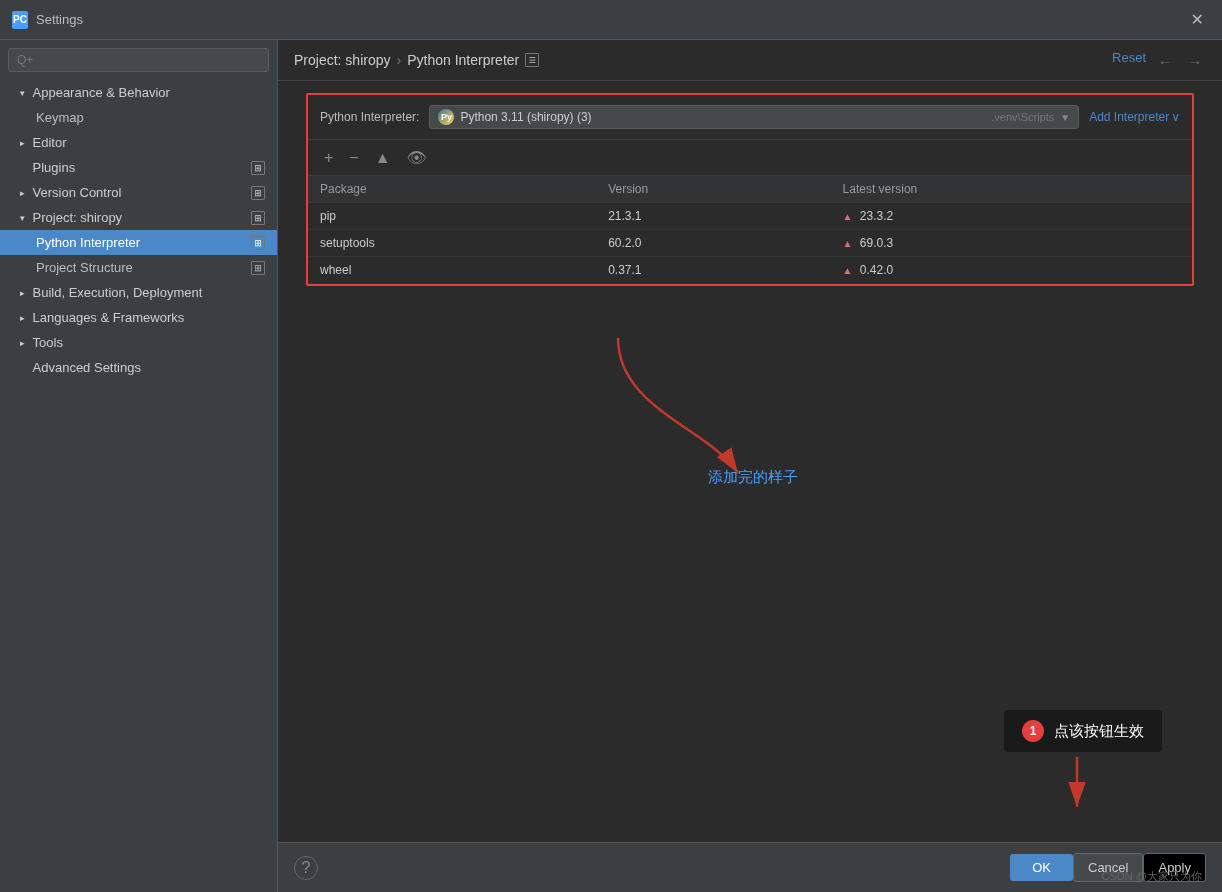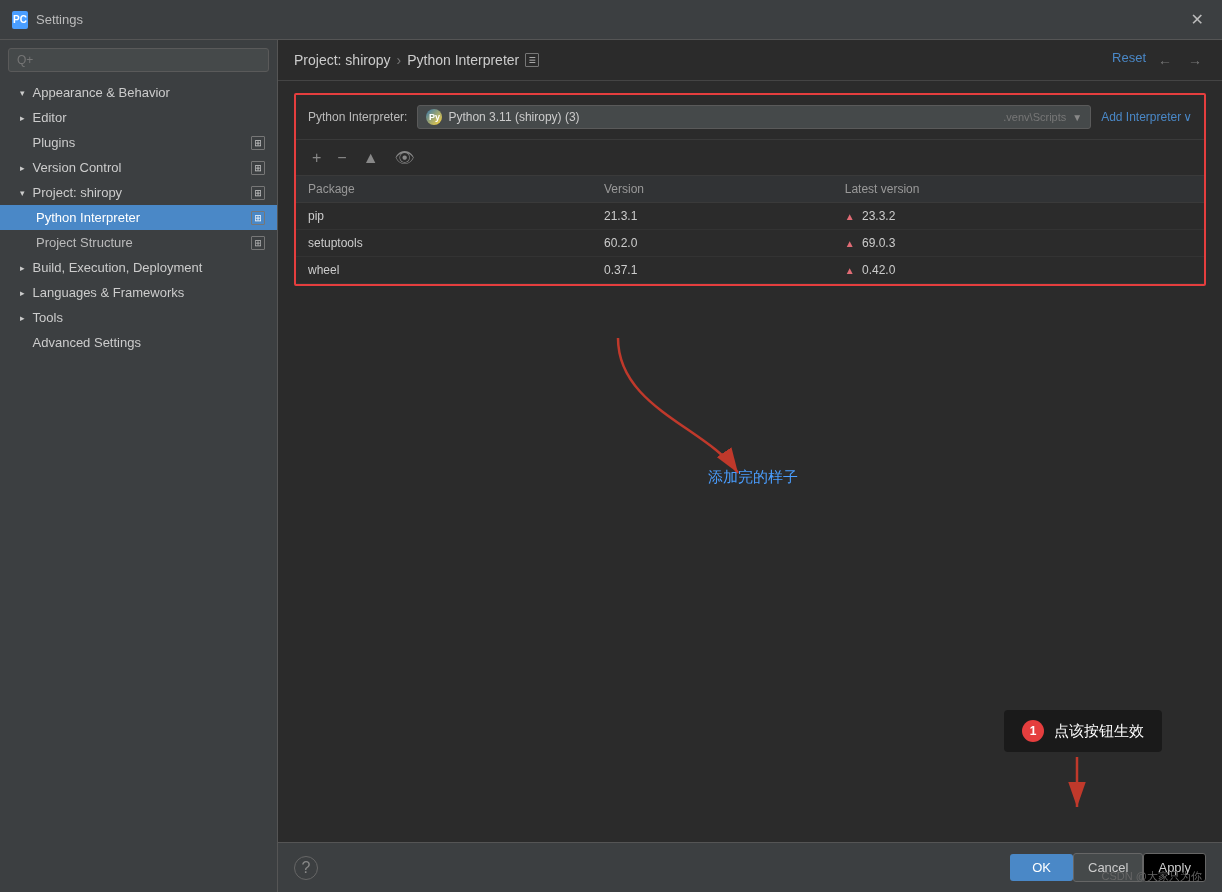--- a/index.html
+++ b/index.html
@@ -153,21 +153,21 @@
     }
     .nav-btn {
       color: #777;
       font-size: 14px;
       cursor: pointer;
       padding: 2px 4px;
     }
 
     
     .interpreter-panel {
-      margin: 12px 16px;
+      margin: 12px 28px;
       border: 2px solid #e53e3e;
       border-radius: 2px;
       background: #2b2b2b;
     }
 
     .interpreter-row {
       display: flex;
       align-items: center;
       padding: 10px 12px;
       gap: 10px;
@@ -402,20 +402,23 @@
 <div style="display:flex; height: calc(892px - 40px);">
 
   <div class="sidebar">
     <input class="search-box" type="text" placeholder="Q+" style="">
 
     
     <div id="sidebar-items-container">
         <div class="sidebar-item parent">
           <span class="chevron">▾</span>
           <span>Appearance &amp; Behavior</span>
+        </div>
+        <div class="sidebar-item indent-1">
+          <span>Keymap</span>
         </div>
         <div class="sidebar-item parent">
           <span class="chevron">▸</span>
           <span>Editor</span>
         </div>
         <div class="sidebar-item parent">
           <span class="chevron" style="visibility:hidden">▸</span>
           <span>Plugins</span>
           <span class="sidebar-icon-square">⊞</span>
         </div>

